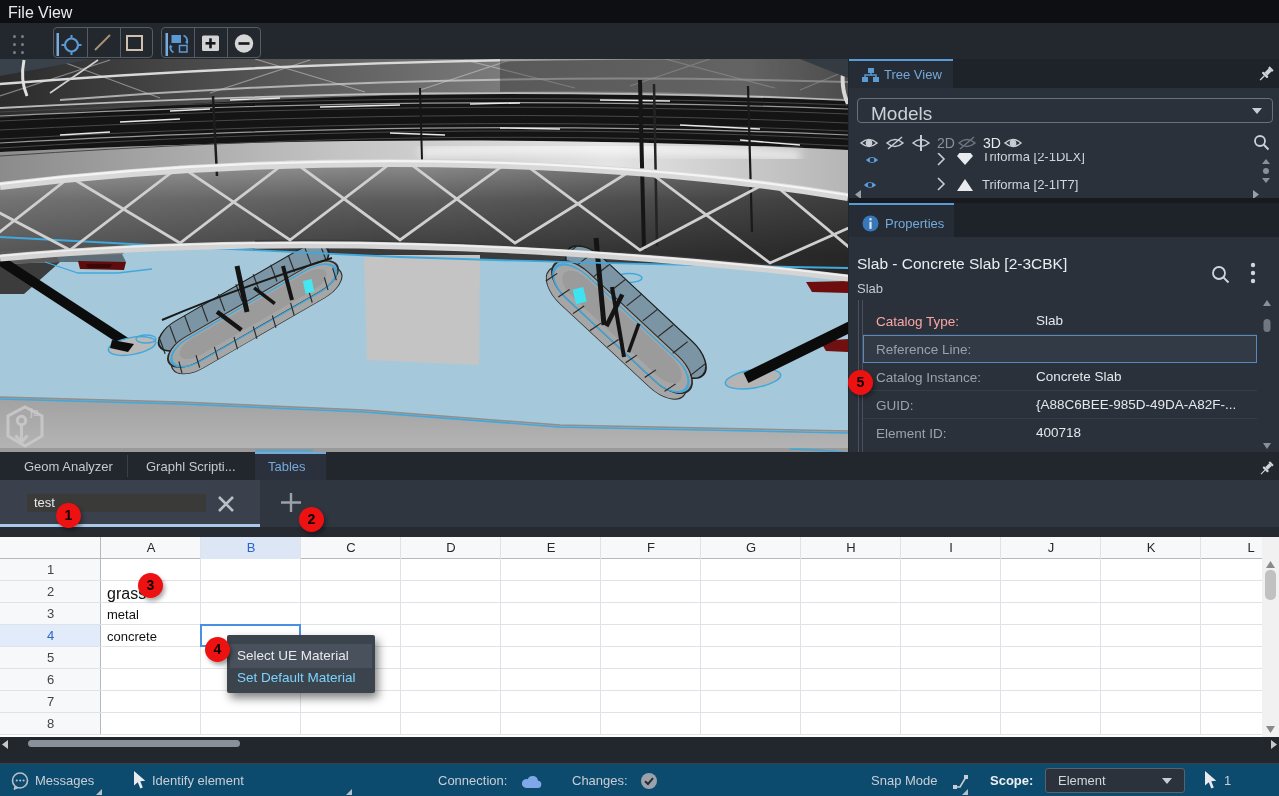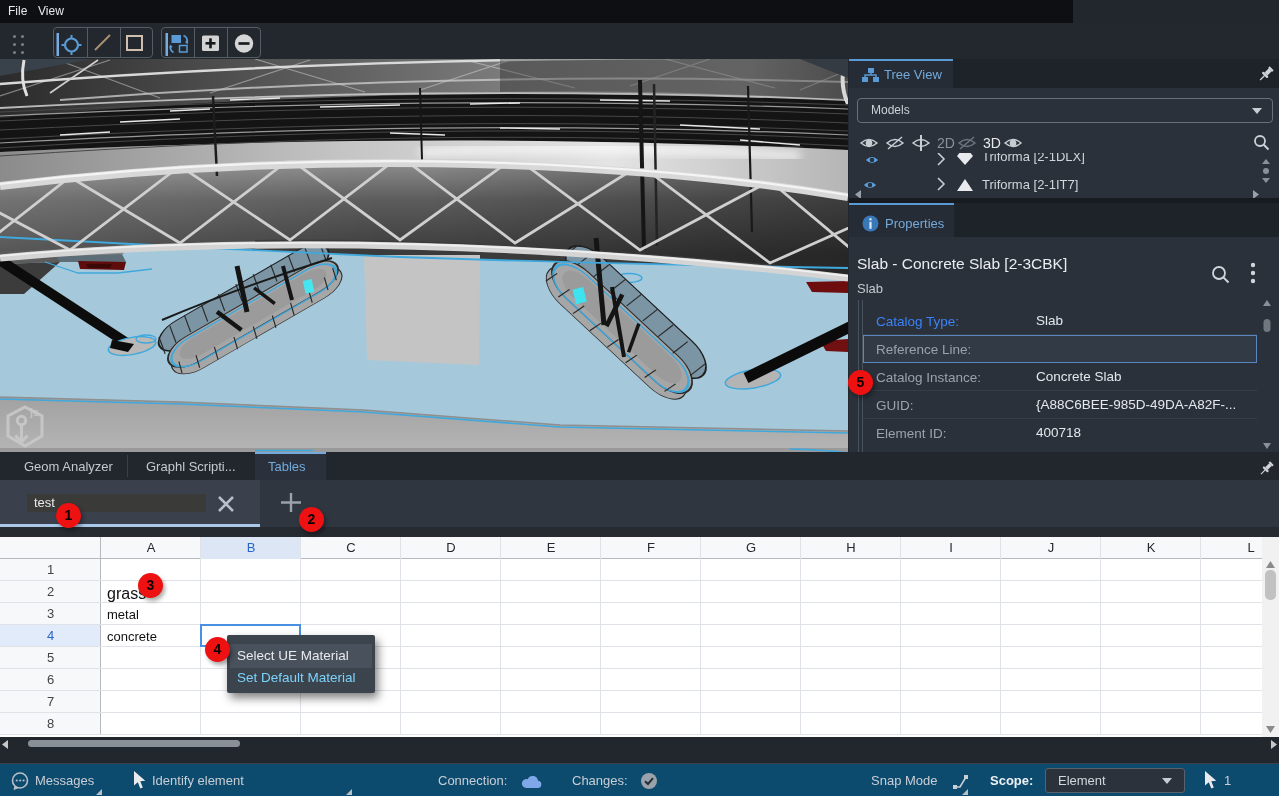--- a/index.html
+++ b/index.html
@@ -1,19 +1,19 @@
 <!DOCTYPE html>
 <html><head>
 <meta charset="utf-8">
 <style>
 * { margin:0; padding:0; box-sizing:border-box; }
 html,body { width:1279px; height:796px; overflow:hidden; background:#22272d; }
 body { font-family:"Liberation Sans", sans-serif; position:relative; }
 .abs { position:absolute; }
-#menubar { left:0; top:0; width:1073px; height:23px; background:#0d0f12; color:#e8eaed; font-size:12px; }
+#menubar { left:0; top:0; width:1279px; height:23px; background:#0d0f12; color:#e8eaed; font-size:16px; }
 #menubar span { position:absolute; top:4px; }
 #toolbar { left:0; top:23px; width:1279px; height:37px; background:#23282e; }
 .tgroup { position:absolute; top:4px; height:31px; border:1px solid #565c63; border-radius:4px; }
 .tsep { position:absolute; top:4px; width:1px; height:31px; background:#565c63; }
 .dot { position:absolute; width:3px; height:3px; border-radius:50%; background:#79808a; }
 #rightpanel { left:849px; top:59px; width:430px; height:393px; background:#2b313a; }
 .tabbar { position:absolute; left:0; width:430px; background:#1e2329; }
 .tab-active { position:absolute; background:#262c35; border-top:2px solid #5b9bd5; color:#74a9da; font-size:13px; }
 .badge { position:absolute; width:25px; height:25px; border-radius:50%; background:#ee1111; color:#0a0000; font-size:14px; font-weight:bold; text-align:center; line-height:25px; z-index:60; box-shadow:2px 3px 4px rgba(0,0,0,0.35); }
 #bottombar { left:0; top:452px; width:1058px; height:75px; background:#22272d; }
@@ -324,21 +324,21 @@
   <svg class="abs" style="left:408px; top:6px;" width="18" height="18" viewBox="0 0 18 18">
     <g transform="rotate(45 9 9)" fill="#d0d3d7">
       <rect x="6.2" y="1" width="5.6" height="2.2"></rect>
       <rect x="7" y="3" width="4" height="6"></rect>
       <rect x="5.2" y="9" width="7.6" height="2.4" rx="1"></rect>
       <rect x="8.5" y="11.4" width="1.2" height="6"></rect>
     </g>
   </svg>
 
   <div class="abs" style="left:8px; top:39px; width:416px; height:25px; border:1px solid #69707a; border-radius:4px;">
-    <span class="abs" style="left:13px; top:4px; color:#ccd1d7; font-size:12px;">Models</span>
+    <span class="abs" style="left:13px; top:4px; color:#ccd1d7; font-size:19px;">Models</span>
     <svg class="abs" style="right:10px; top:9px;" width="10" height="7" viewBox="0 0 10 7">
         <path d="M0,0 L10,0 L5,6 Z" fill="#c8cdd3"></path>
       </svg>
   </div>
 
   <svg class="abs" style="left:10px; top:75px;" width="170" height="18" viewBox="0 0 170 18">
     <g stroke="#c8cdd3" stroke-width="1.5" fill="none">
       <path d="M2,9 Q10,2 18,9 Q10,16 2,9 Z"></path>
         <circle cx="10" cy="9" r="2.6" fill="#c8cdd3"></circle>
       <path d="M28,9 Q36,2 44,9 Q36,16 28,9 Z"></path>
@@ -419,21 +419,21 @@
   <svg class="abs" style="left:401px; top:203px;" width="6" height="22" viewBox="0 0 6 22">
     <circle cx="3" cy="3" r="2.2" fill="#d0d5da"></circle>
       <circle cx="3" cy="11" r="2.2" fill="#d0d5da"></circle>
       <circle cx="3" cy="19" r="2.2" fill="#d0d5da"></circle>
   </svg>
 
   <div class="abs" style="left:9px; top:241px; width:1px; height:152px; background:#49525c;"></div>
   <div class="abs" style="left:13px; top:241px; width:1px; height:152px; background:#49525c;"></div>
   <div class="abs" style="left:14px; top:248px; width:394px; height:145px; font-size:13.5px;">
     <div class="abs" style="left:0; top:0; width:394px; height:28px; border-bottom:1px solid #353d47;">
-      <span class="abs" style="left:13px; top:7px; color:#3b82f6;">Catalog Type:</span>
+      <span class="abs" style="left:13px; top:7px; color:#fca5a5;">Catalog Type:</span>
       <span class="abs" style="left:173px; top:6px; color:#e4e8ec;">Slab</span>
     </div>
     <div class="abs" style="left:0; top:28px; width:394px; height:28px; background:#323a46; border:1px solid #5b87c0;">
       <span class="abs" style="left:12px; top:6px; color:#9aa2ab;">Reference Line:</span>
     </div>
     <div class="abs" style="left:0; top:56px; width:394px; height:28px; border-bottom:1px solid #353d47;">
       <span class="abs" style="left:13px; top:7px; color:#9aa2ab;">Catalog Instance:</span>
       <span class="abs" style="left:173px; top:6px; color:#e4e8ec;">Concrete Slab</span>
     </div>
     <div class="abs" style="left:0; top:84px; width:394px; height:28px; border-bottom:1px solid #353d47;">

